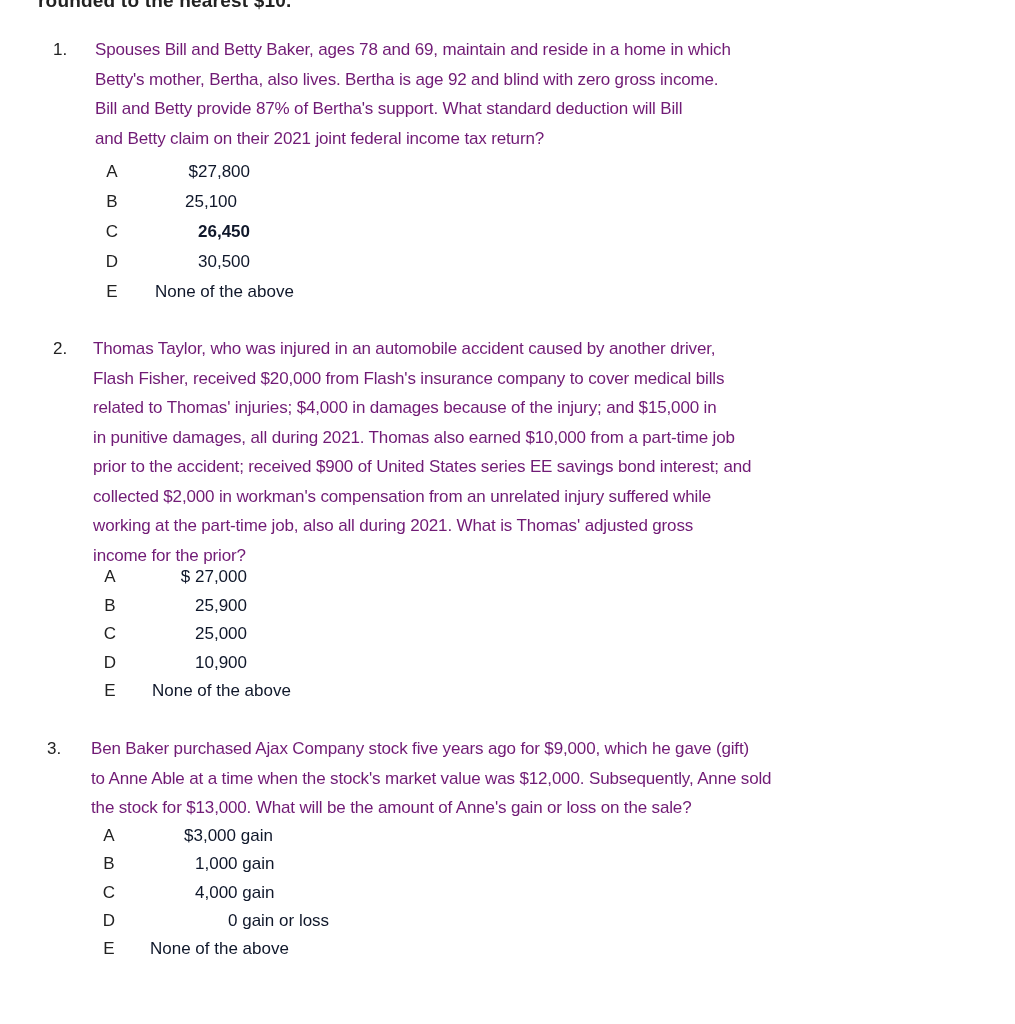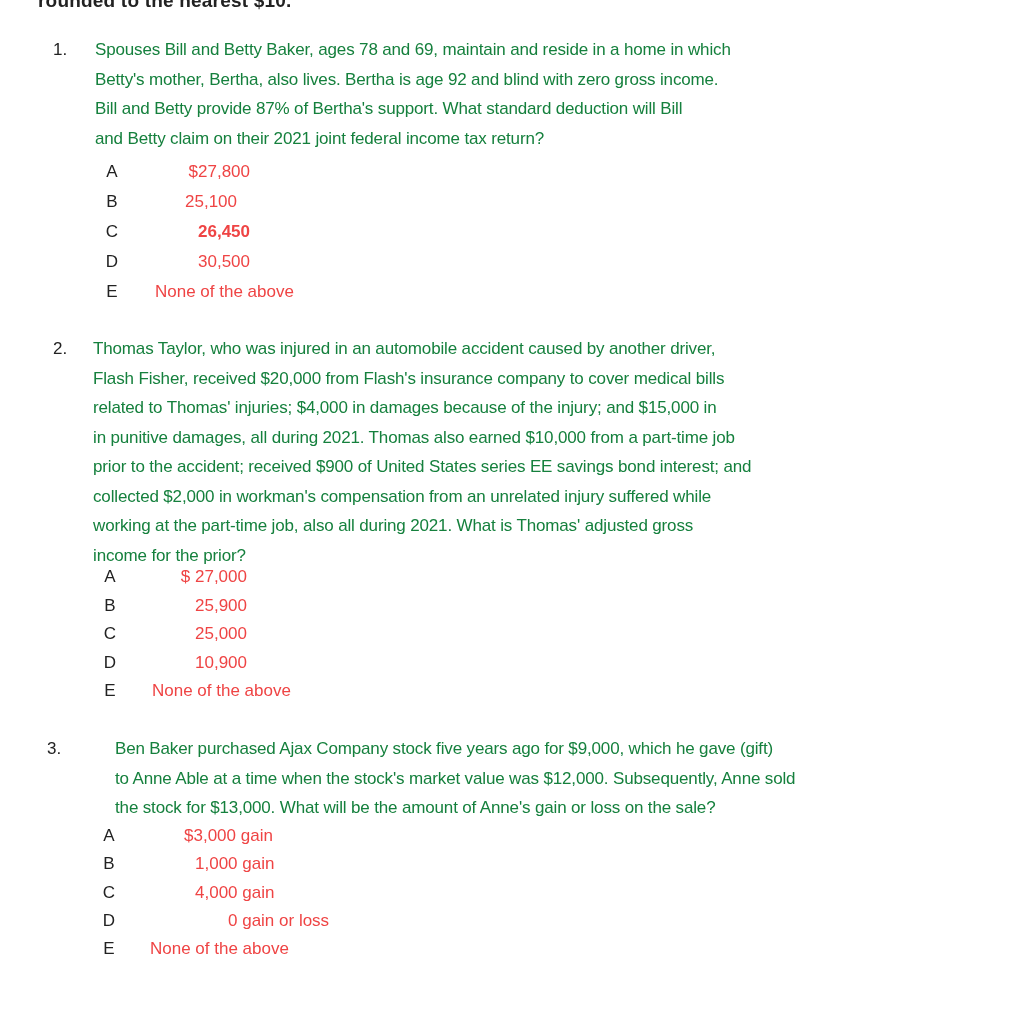--- a/index.html
+++ b/index.html
@@ -43,21 +43,21 @@
       font-size: 17px;
       line-height: 29.5px;
       color: #222;
     }
     .q-text {
       position: absolute;
       left: 95px;
       top: 0;
       font-size: 17px;
       line-height: 29.5px;
-      color: #15803d;
+      color: #701a75;
       font-stretch: condensed;
       letter-spacing: -0.15px;
     }
     .q-text .line {
       display: block;
       white-space: nowrap;
     }
     .choices {
       position: absolute;
       left: 0;
@@ -74,21 +74,21 @@
     .choice-letter {
       position: absolute;
       width: 16px;
       text-align: center;
       color: #222;
     }
     .choice-value {
       position: absolute;
       text-align: right;
       white-space: nowrap;
-      color: #ef4444;
+      color: #0f172a;
     }
     .choice-value.left {
       text-align: left;
     }
   </style>
 </head>
 <body>
 
 <div class="page">
 
@@ -157,21 +157,21 @@
       <span class="choice-value" style="right:353px;">10,900</span>
     </div>
     <div class="choice" style="top:114px;">
       <span class="choice-letter" style="left:102px;">E</span>
       <span class="choice-value left" style="left:152px;">None of the above</span>
     </div>
   </div>
 
   <div class="question" style="top:734px;">
     <span class="q-number" style="left:47px;">3.</span>
-    <div class="q-text" style="left:91px;margin-left:24px;">
+    <div class="q-text" style="left:91px;">
       <span class="line">Ben Baker purchased Ajax Company stock five years ago for $9,000, which he gave (gift)</span>
       <span class="line">to Anne Able at a time when the stock's market value was $12,000.  Subsequently, Anne sold</span>
       <span class="line">the stock for $13,000.  What will be the amount of Anne's gain or loss on the sale?</span>
     </div>
   </div>
   <div class="choices" style="top:821px;">
     <div class="choice" style="top:0px;">
       <span class="choice-letter" style="left:101px;">A</span>
       <span class="choice-value left" style="left:184px;">$3,000 gain</span>
     </div>

